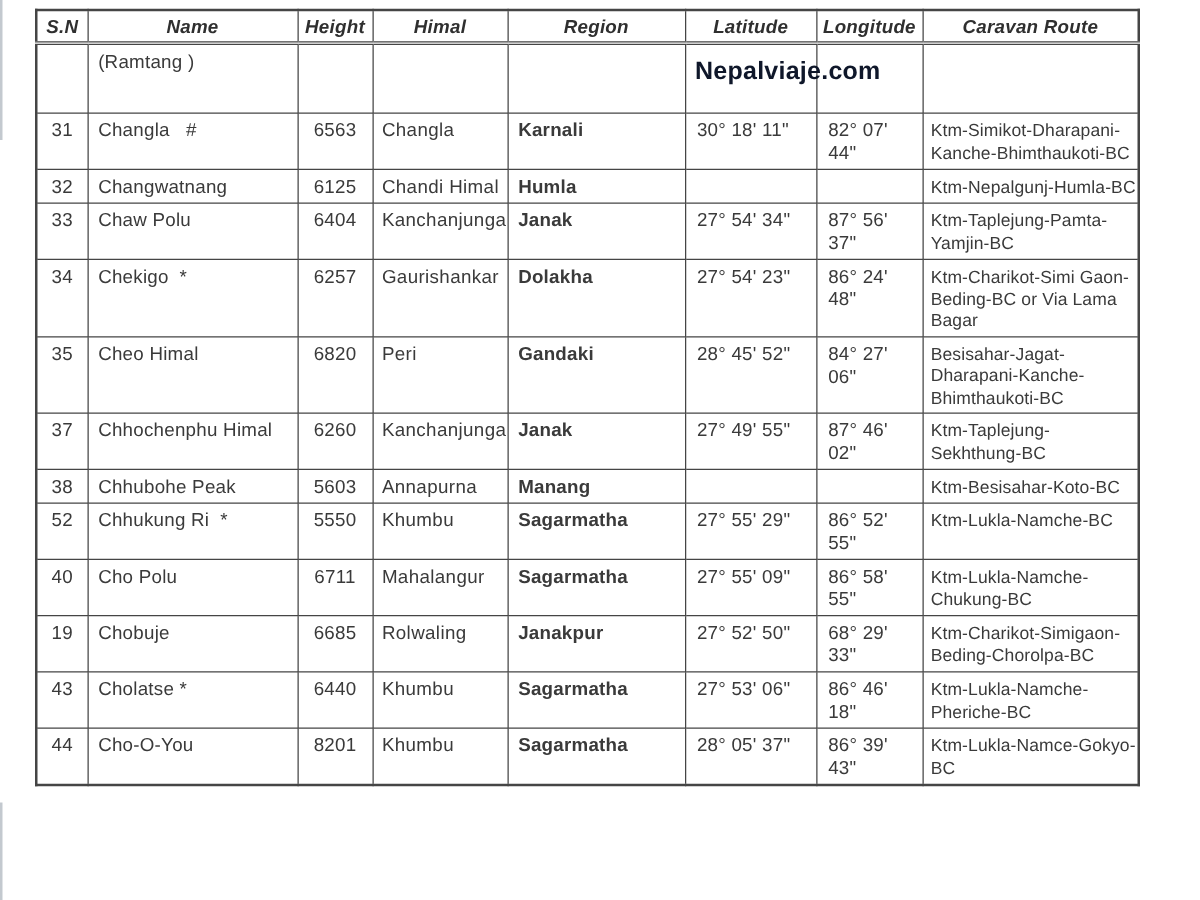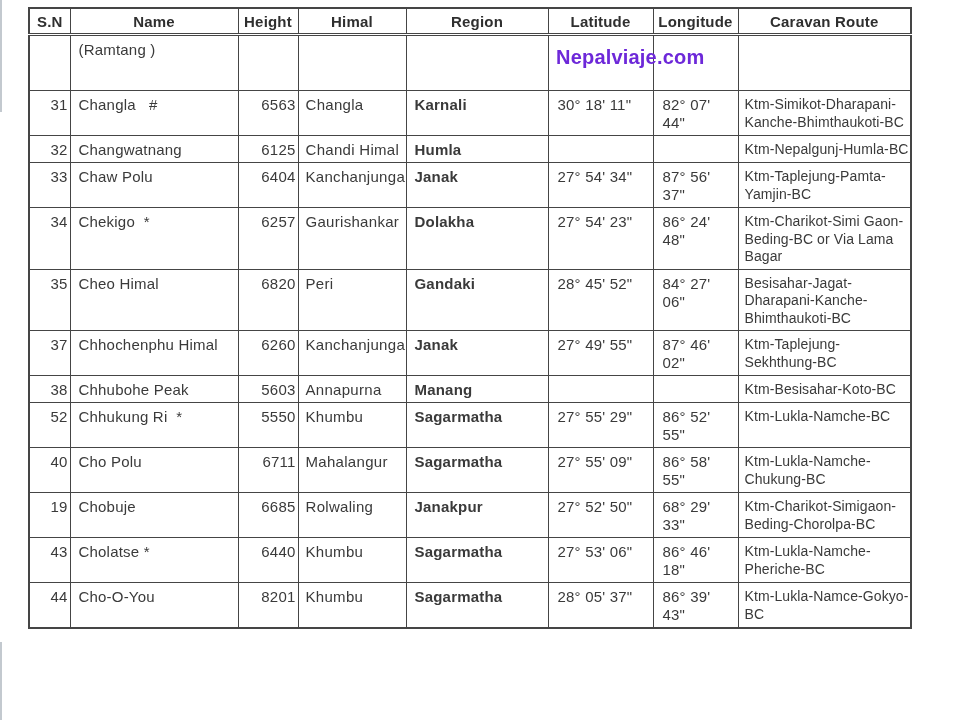--- a/index.html
+++ b/index.html
@@ -28,28 +28,29 @@
     border: 1px solid #454545;
     vertical-align: top;
     overflow: hidden;
   }
   th {
     font-size: 15px; font-weight: bold; color: #2f2f2f;
     text-align: center;
     padding: 4px 2px 3px 2px;
     border-bottom: 3px double #454545;
     letter-spacing: 0.2px;
+    font-style: italic;
   }
   td {
     font-size: 15px;
     line-height: 1.2;
     letter-spacing: 0.2px;
     padding: 5px 4px 3px 8px;
   }
-  td.col-sn, td.col-height { text-align: right; padding-left: 2px; padding-right: 2px; }
+  td.col-sn, td.col-height { text-align: center; padding-left: 2px; padding-right: 2px; }
   td.col-name { white-space: pre-wrap; }
   td.col-himal { padding-left: 7px; padding-right: 0; letter-spacing: 0.3px; overflow: visible; }
   td.col-region { padding-left: 8px; font-weight: bold; }
   td.col-latitude, td.col-longitude { padding-left: 9px; padding-right: 2px; }
   td.col-route {
     font-size: 14px; line-height: 1.25; letter-spacing: 0.1px;
     padding-left: 6px; padding-right: 0;
   }
   tr.row-continuation td { height: 46px; }
 
@@ -219,15 +220,15 @@
           <td class="col-height">8201</td>
           <td class="col-himal">Khumbu</td>
           <td class="col-region">Sagarmatha</td>
           <td class="col-latitude">28° 05' 37"</td>
           <td class="col-longitude">86° 39' 43"</td>
           <td class="col-route">Ktm-Lukla-Namce-Gokyo-BC</td>
         </tr>
       </tbody>
   </table>
 
-  <div class="watermark" style="color: #6d28d9;">Nepalviaje.com</div>
+  <div class="watermark" style="color: #0f172a;">Nepalviaje.com</div>
 
 </div>
 
 </body></html>

